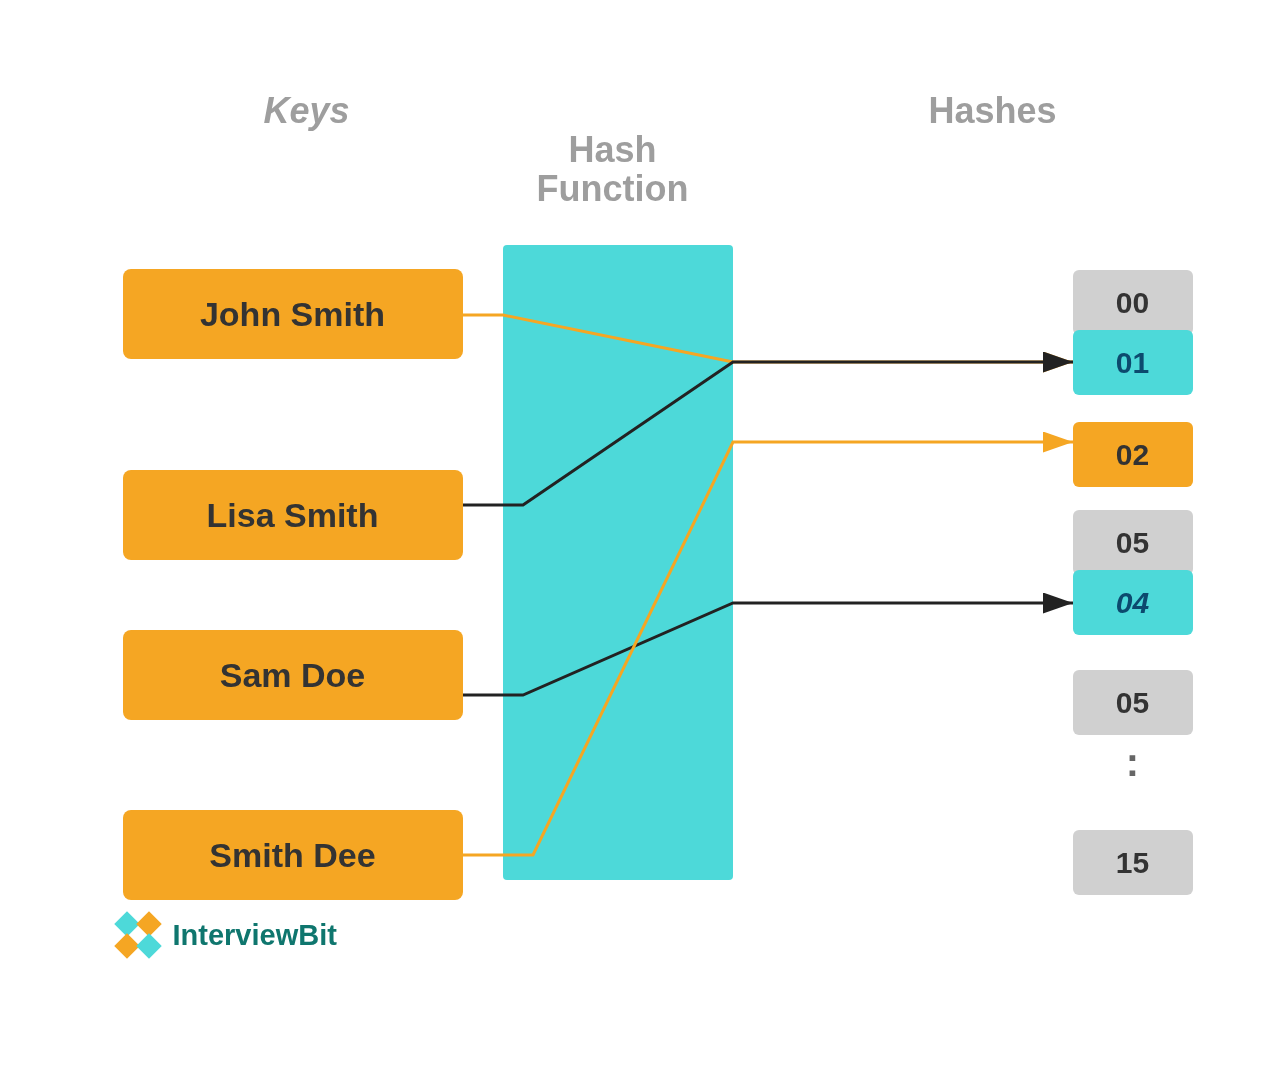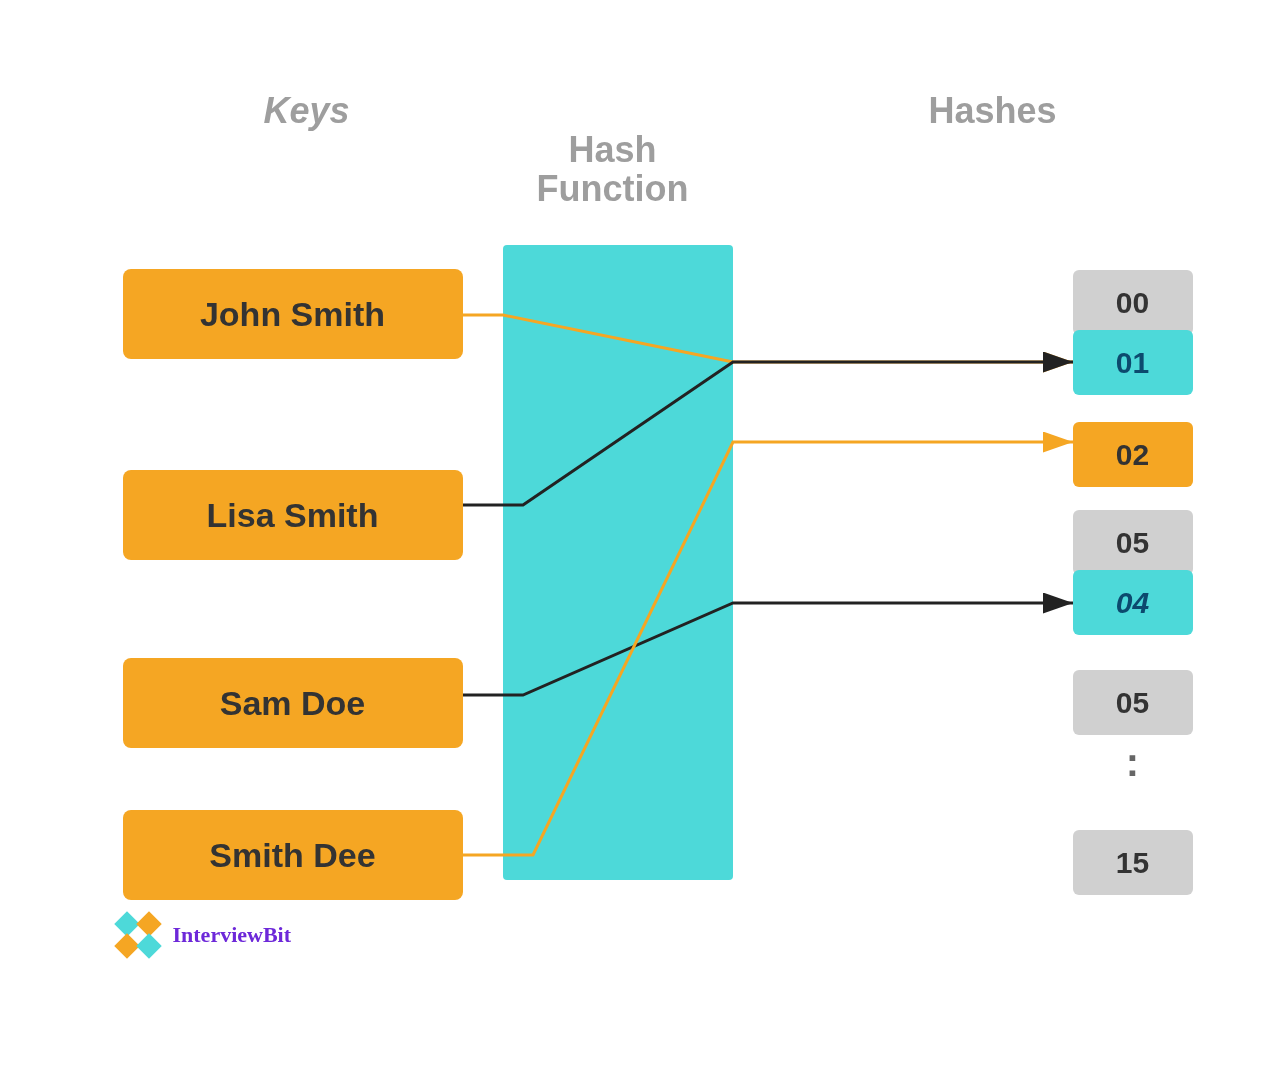--- a/index.html
+++ b/index.html
@@ -48,21 +48,21 @@
       border-radius: 8px;
       display: flex;
       align-items: center;
       justify-content: center;
       font-size: 34px;
       font-weight: bold;
       color: #333;
     }
     .key-john  { top: 172px; margin-top: 7px; }
     .key-lisa  { top: 380px; }
-    .key-sam   { top: 568px; }
+    .key-sam   { top: 540px; }
     .key-sandra { top: 720px; }
 
     
     .hash-function-box {
       position: absolute;
       left: 410px;
       top: 155px;
       width: 230px;
       height: 635px;
       background: #4DD9D9;
@@ -113,23 +113,22 @@
       left: 20px;
       display: flex;
       align-items: center;
       gap: 10px;
     }
     .logo-diamond {
       width: 50px;
       height: 50px;
     }
     .logo-text {
-      font-size: 22px;
-      color: #6d28d9;
-      font-family: Liberation Serif, serif;
+      font-size: 29px;
+      color: #0f766e;
     }
     .logo-text span { font-weight: bold; }
   </style>
 </head>
 <body>
 
 <div class="main-container">
   <div class="diagram-area">
 
     <div class="col-header header-keys">

